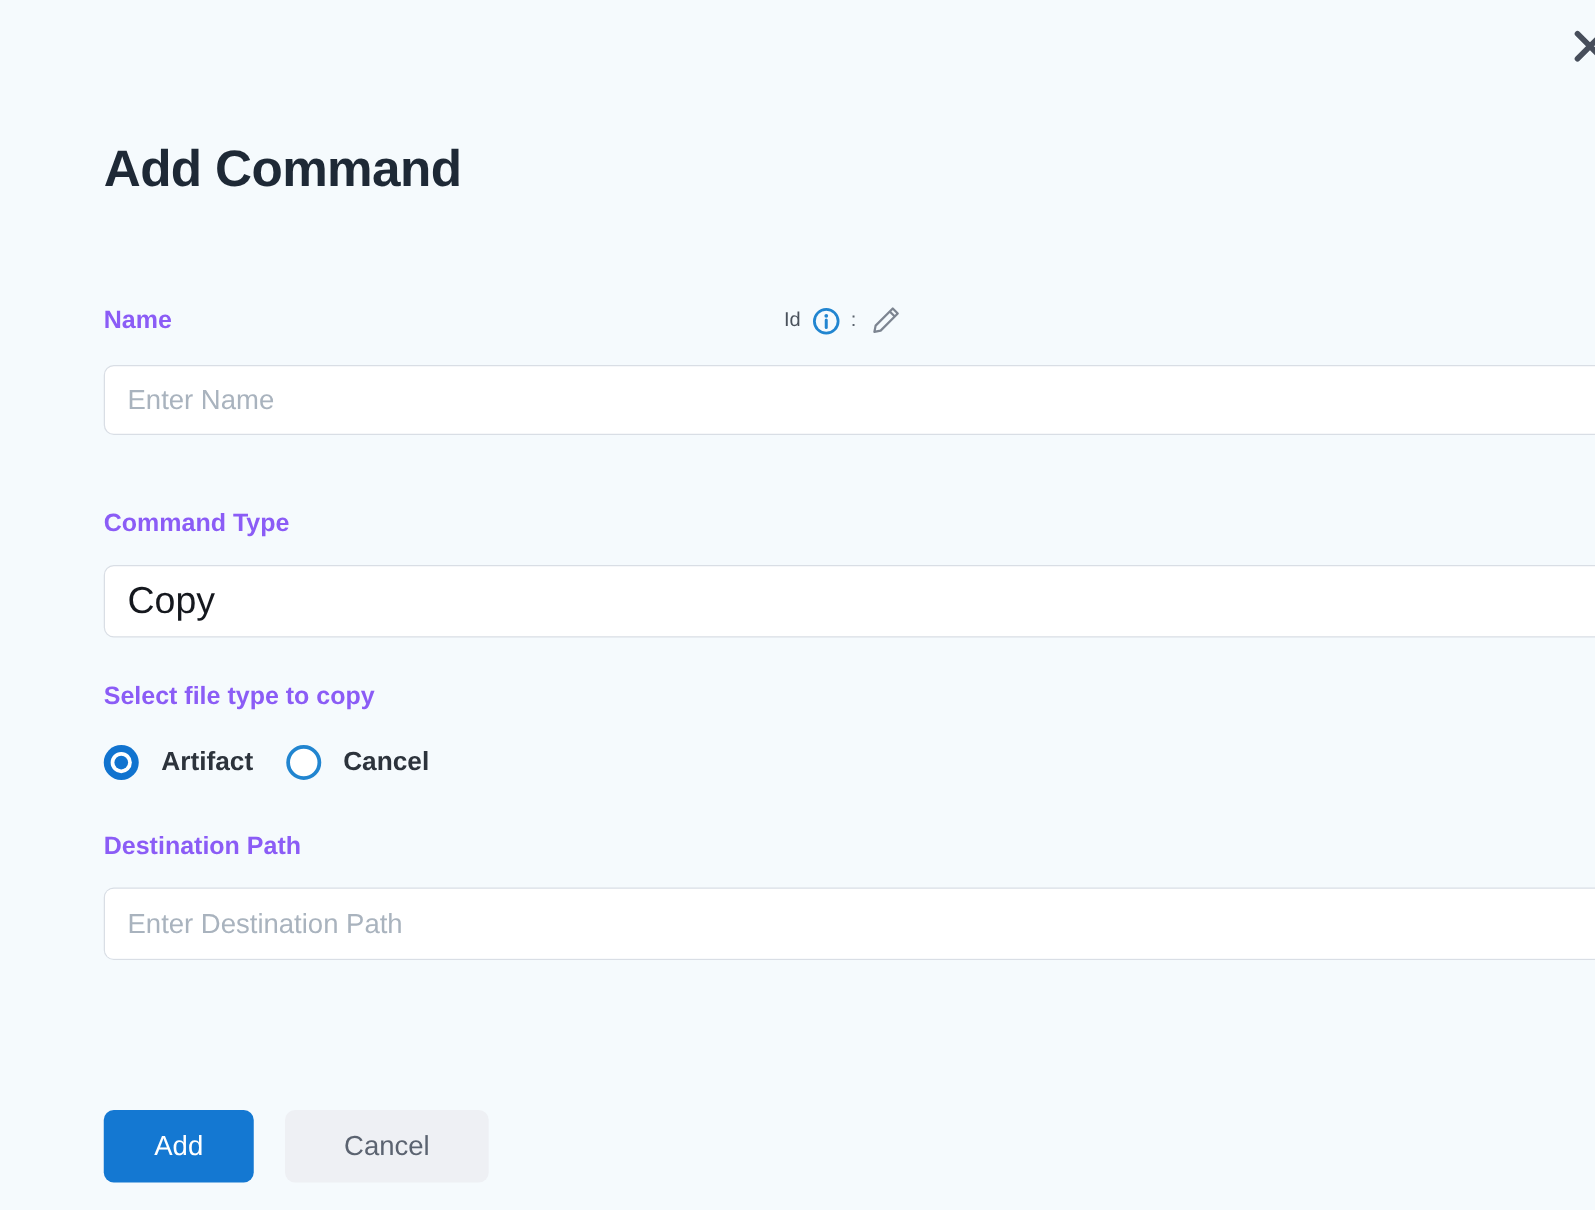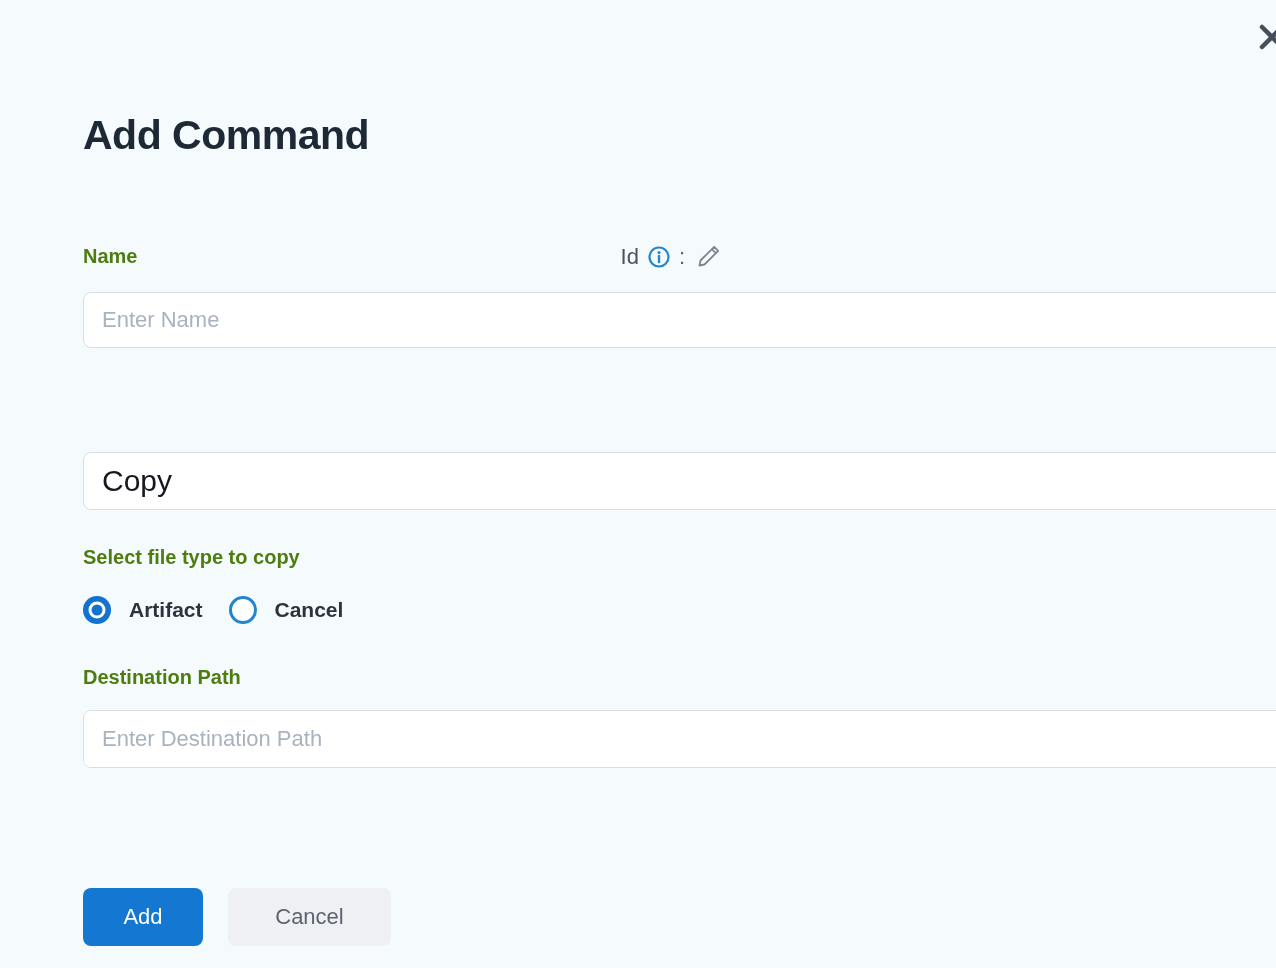--- a/index.html
+++ b/index.html
@@ -23,25 +23,25 @@
   .page-title {
     position:absolute; left:83px; top:112px;
     font-size:41px; font-weight:700; color:#1e2936;
     letter-spacing:-0.5px;
   }
   .section { position:absolute; left:83px; width:639px; }
   .label-row {
     display:flex; justify-content:space-between; align-items:center;
   }
   .field-label {
-    font-size:20px; font-weight:600; color:#4d7c0f;
+    font-size:20px; font-weight:600; color:#8b5cf6;
   }
   .id-cluster {
     display:flex; align-items:center; gap:8px;
-    font-size:22px; color:#4a525c;
+    font-size:16px; color:#4a525c;
   }
   .id-cluster .colon { color:#5a626c; margin:0 2px 0 0; }
   .icon-btn { background:none; border:none; padding:0; cursor:pointer; display:flex; align-items:center; }
   .text-input-wrap {
     position:relative; width:100%; height:56px;
   }
   .text-input {
     width:100%; height:100%;
     background:#ffffff;
     border:1px solid #d9dee5;
@@ -146,20 +146,23 @@
         </svg>
       </span>
     </span>
   </div>
 
   <div class="section name-input-sec text-input-wrap">
     <input class="text-input" type="text" placeholder="Enter Name" style="">
     
   </div>
 
+  <div class="section cmdtype-label">
+    <span class="field-label">Command Type</span>
+  </div>
   <div class="section cmdtype-select select-box">
     <span class="select-value">Copy</span>
 
   </div>
 
   <div class="section filetype-label">
     <span class="field-label">Select file type to copy</span>
   </div>
   <div class="section filetype-radios radio-row">
     <label class="radio-opt">

